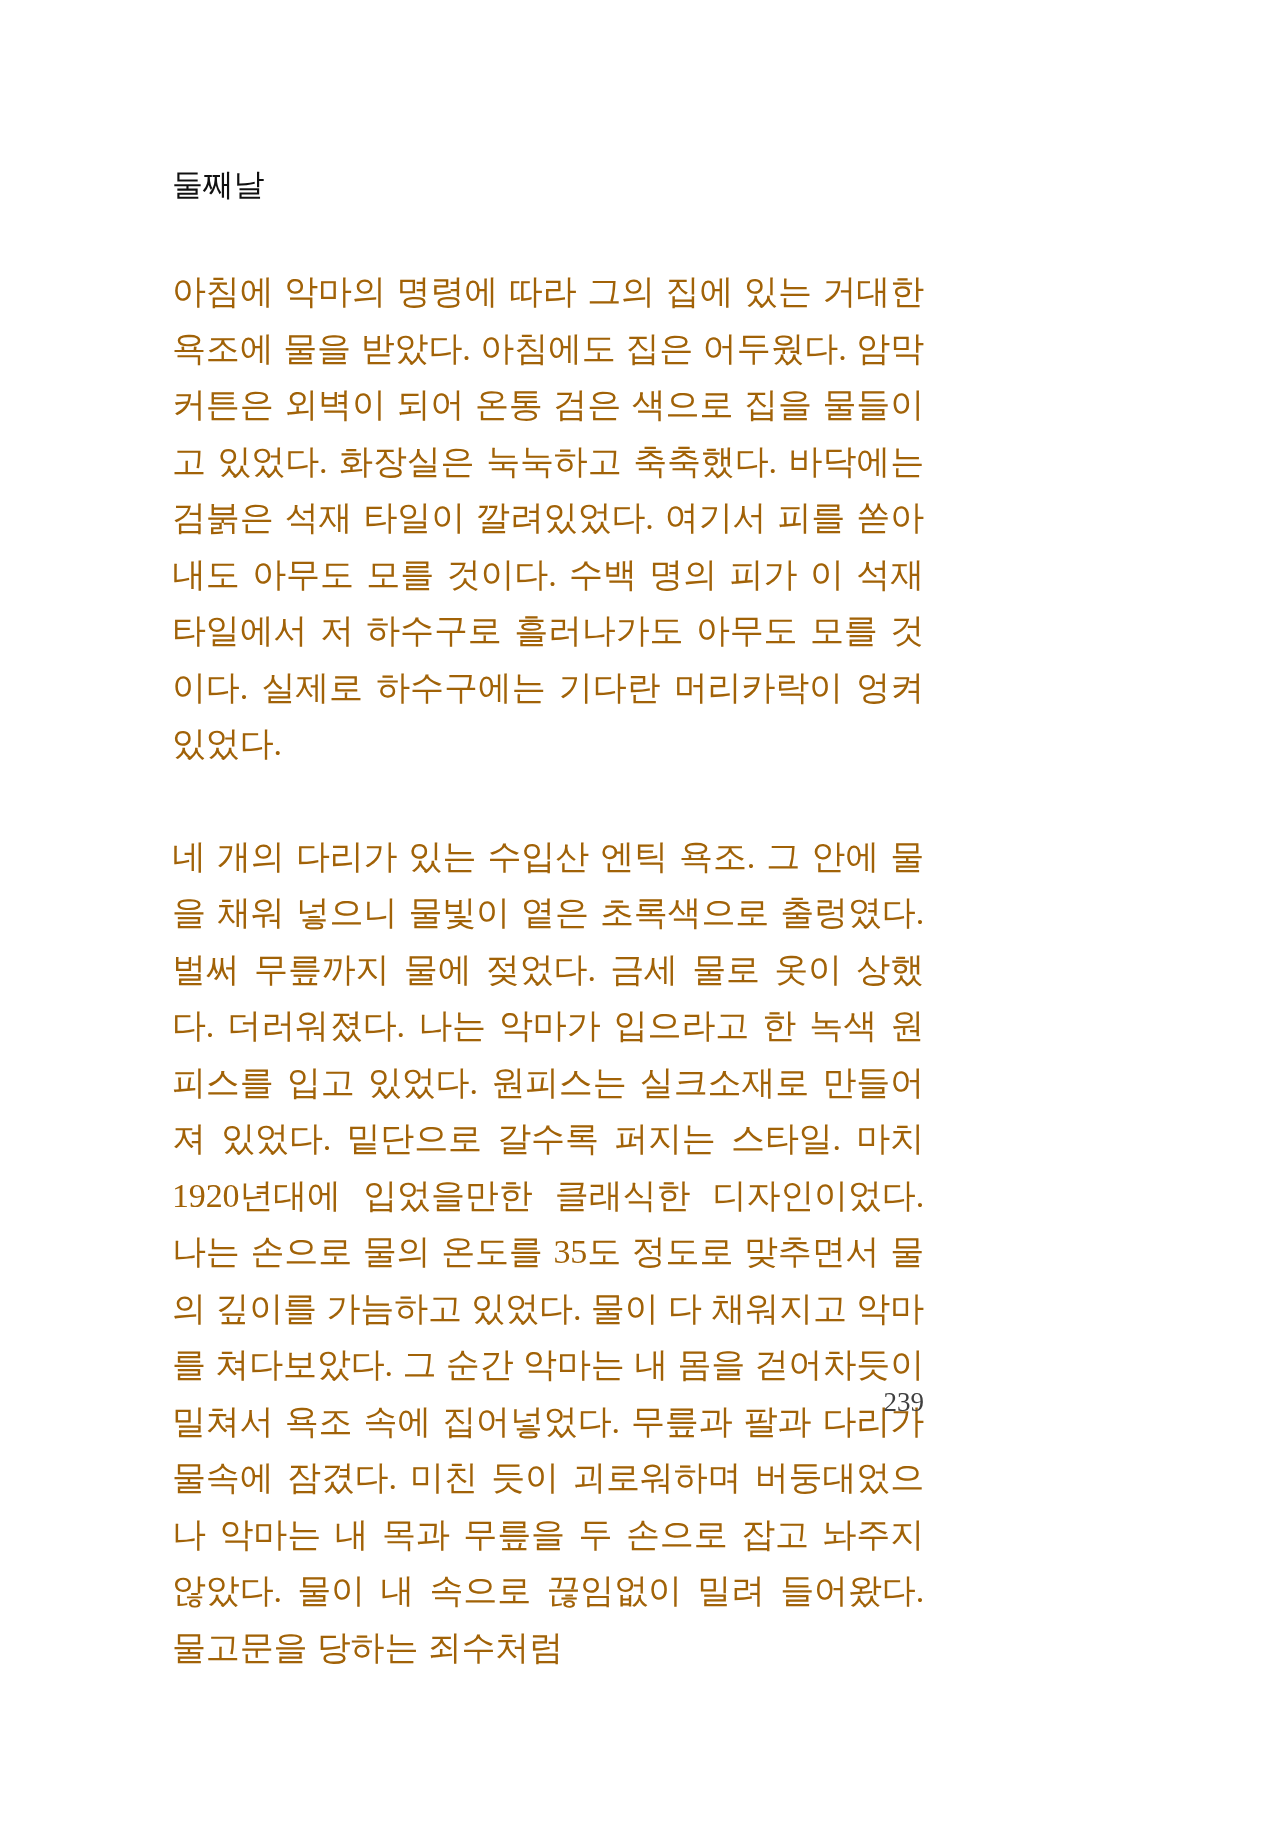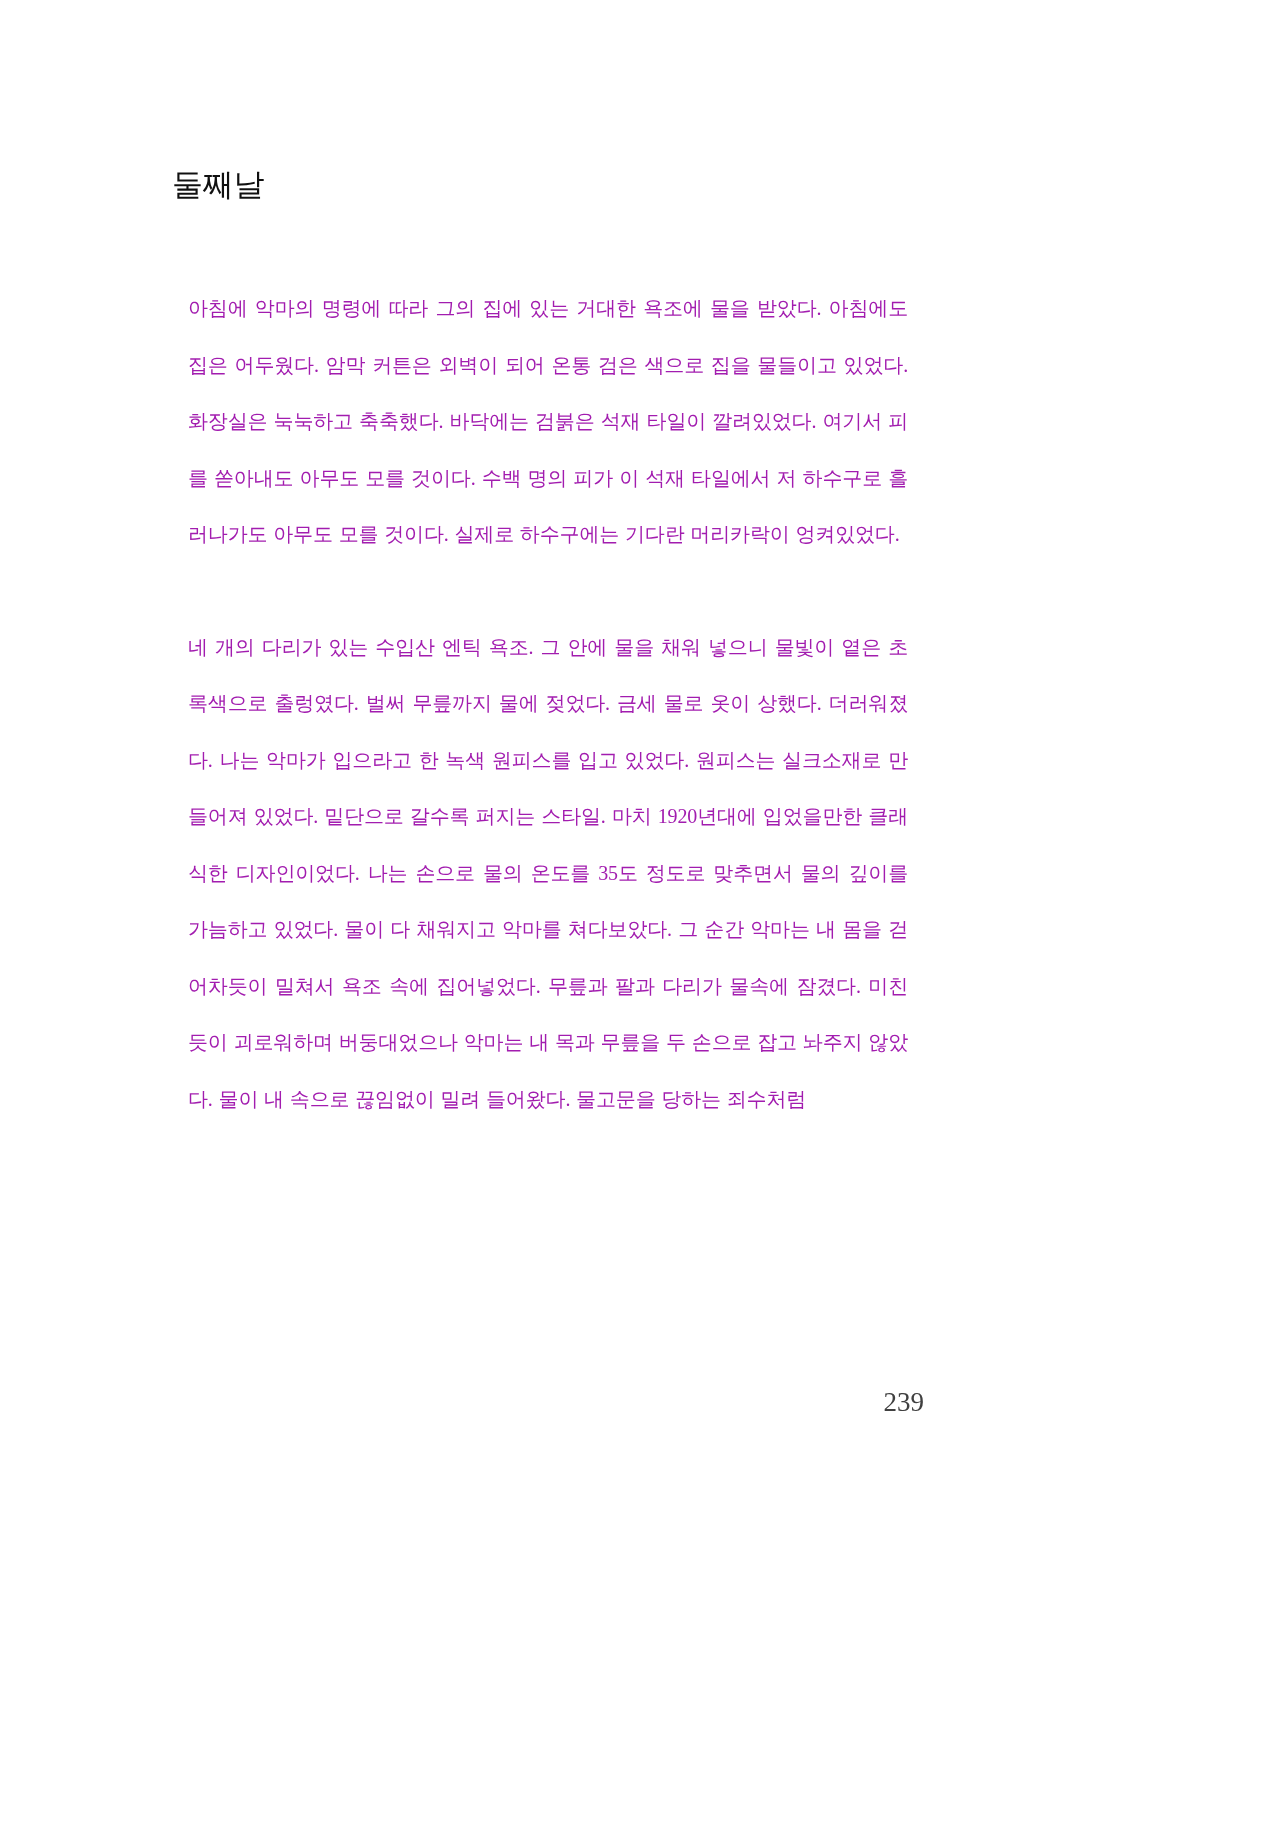--- a/index.html
+++ b/index.html
@@ -43,28 +43,28 @@
   }
 
   .body-text {
     position: absolute;
     top: 264px;
     left: 0;
     width: 752px;
   }
 
   p.para {
-    margin: 16px;
-    font-size: 20px;
+    margin: 0;
+    font-size: 34px;
     line-height: 56.5px;
     text-align: justify;
     text-justify: inter-character;
     letter-spacing: -0.15px;
     word-spacing: 1px;
-    color: #a21caf;
+    color: #a16207;
     text-align-last: left;
   }
 
   p.para + p.para {
     margin-top: 56px;
   }
 
   .page-number {
     position: absolute;
     right: 0;

